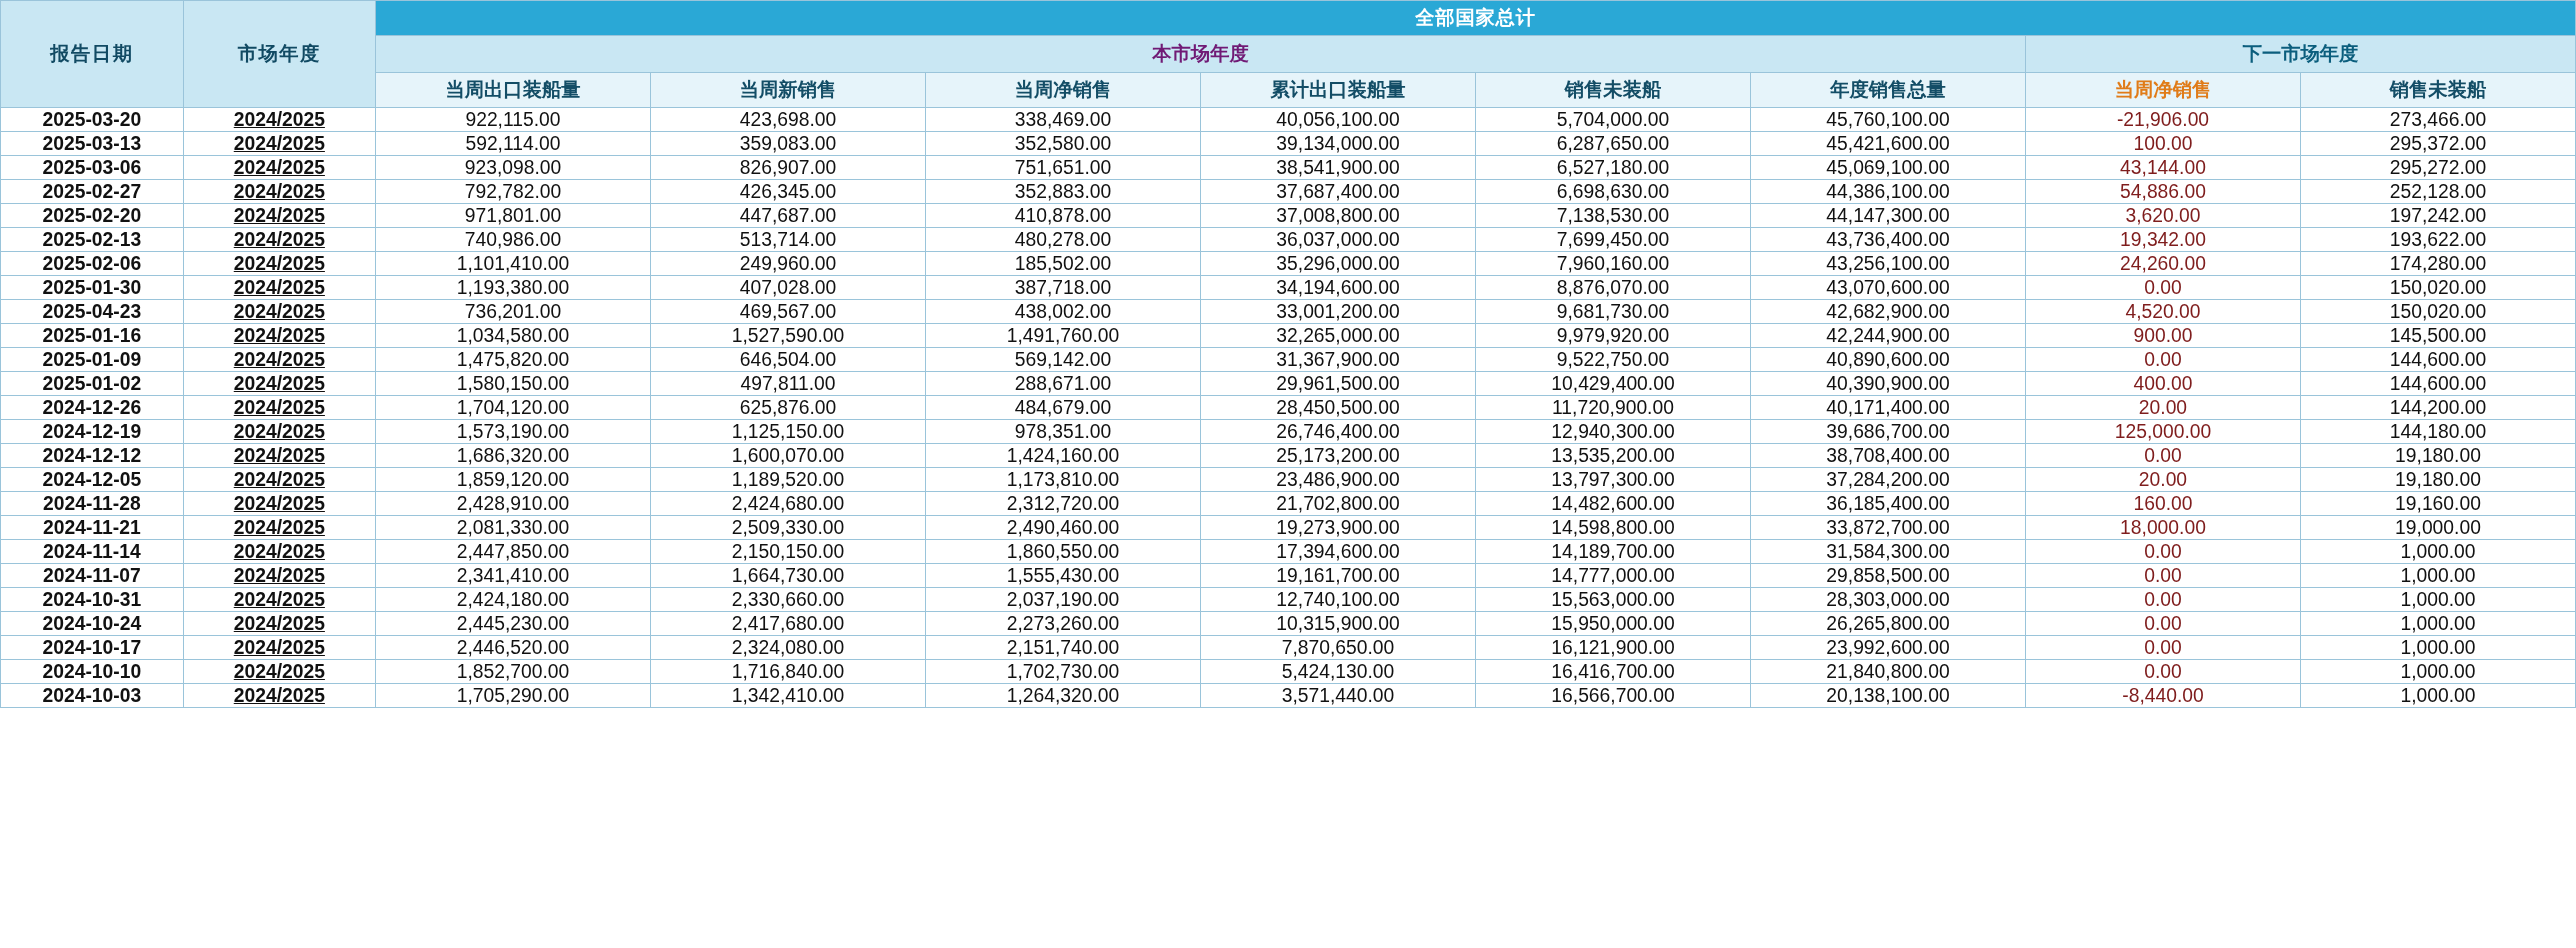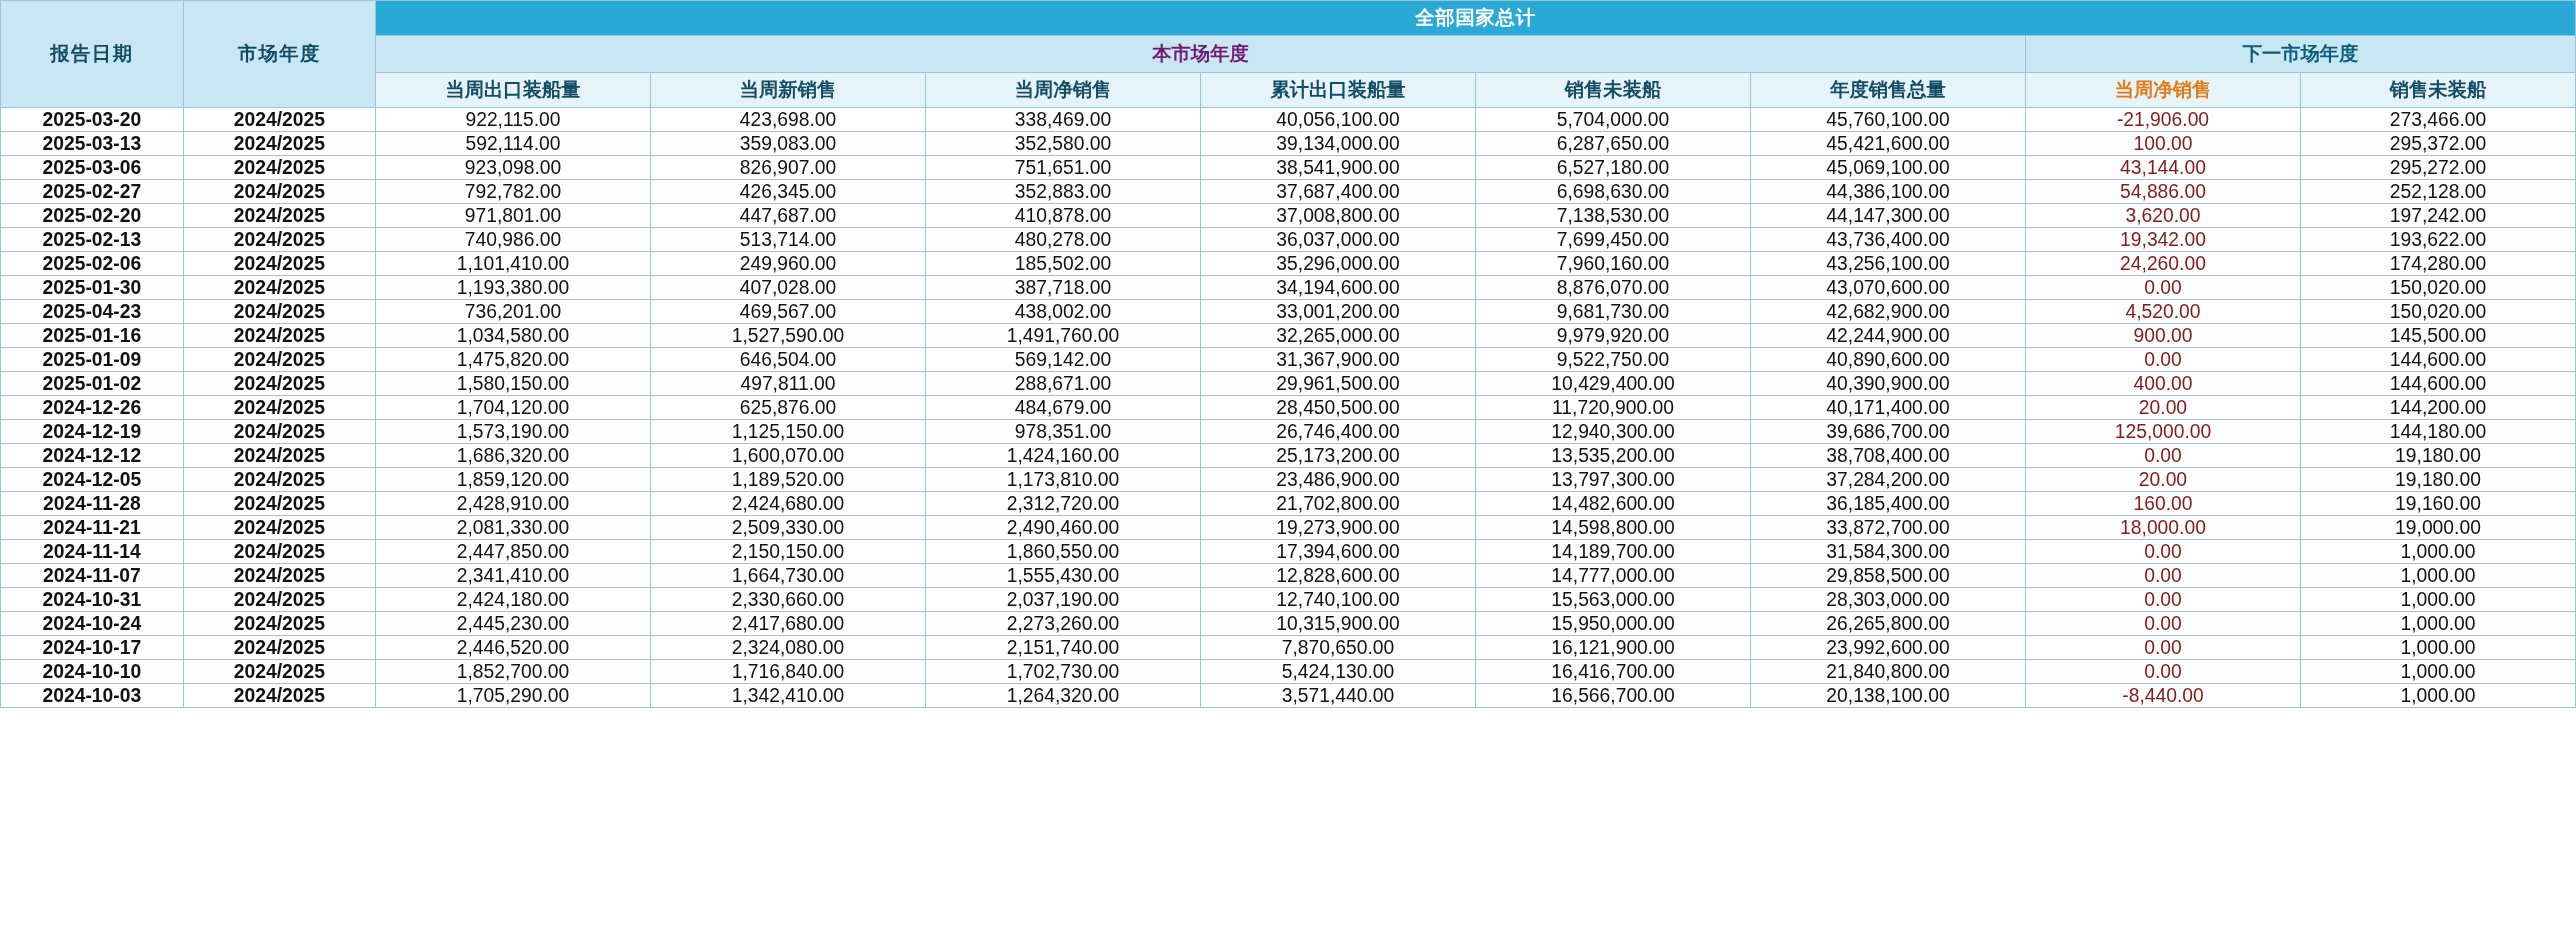--- a/index.html
+++ b/index.html
@@ -75,20 +75,21 @@
     text-align: center;
     font-weight: bold;
     color: #111111;
     background: #ffffff;
   }
   td.c-year {
     text-align: center;
     font-weight: bold;
     color: #111111;
     background: #ffffff;
+    text-decoration: underline;
   }
   td.c-num {
     text-align: center;
     color: #111111;
     background: #ffffff;
   }
   td.c-num.accent {
     color: #7f1d1d;
   }
   col.w-date { width: 95px; }
@@ -361,21 +362,21 @@
           <td class="c-num">31,584,300.00</td>
           <td class="c-num accent">0.00</td>
           <td class="c-num">1,000.00</td>
         </tr>
         <tr>
           <td class="c-date">2024-11-07</td>
           <td class="c-year">2024/2025</td>
           <td class="c-num">2,341,410.00</td>
           <td class="c-num">1,664,730.00</td>
           <td class="c-num">1,555,430.00</td>
-          <td class="c-num">12,828,600.00</td>
+          <td class="c-num">19,161,700.00</td>
           <td class="c-num">14,777,000.00</td>
           <td class="c-num">29,858,500.00</td>
           <td class="c-num accent">0.00</td>
           <td class="c-num">1,000.00</td>
         </tr>
         <tr>
           <td class="c-date">2024-10-31</td>
           <td class="c-year">2024/2025</td>
           <td class="c-num">2,424,180.00</td>
           <td class="c-num">2,330,660.00</td>

